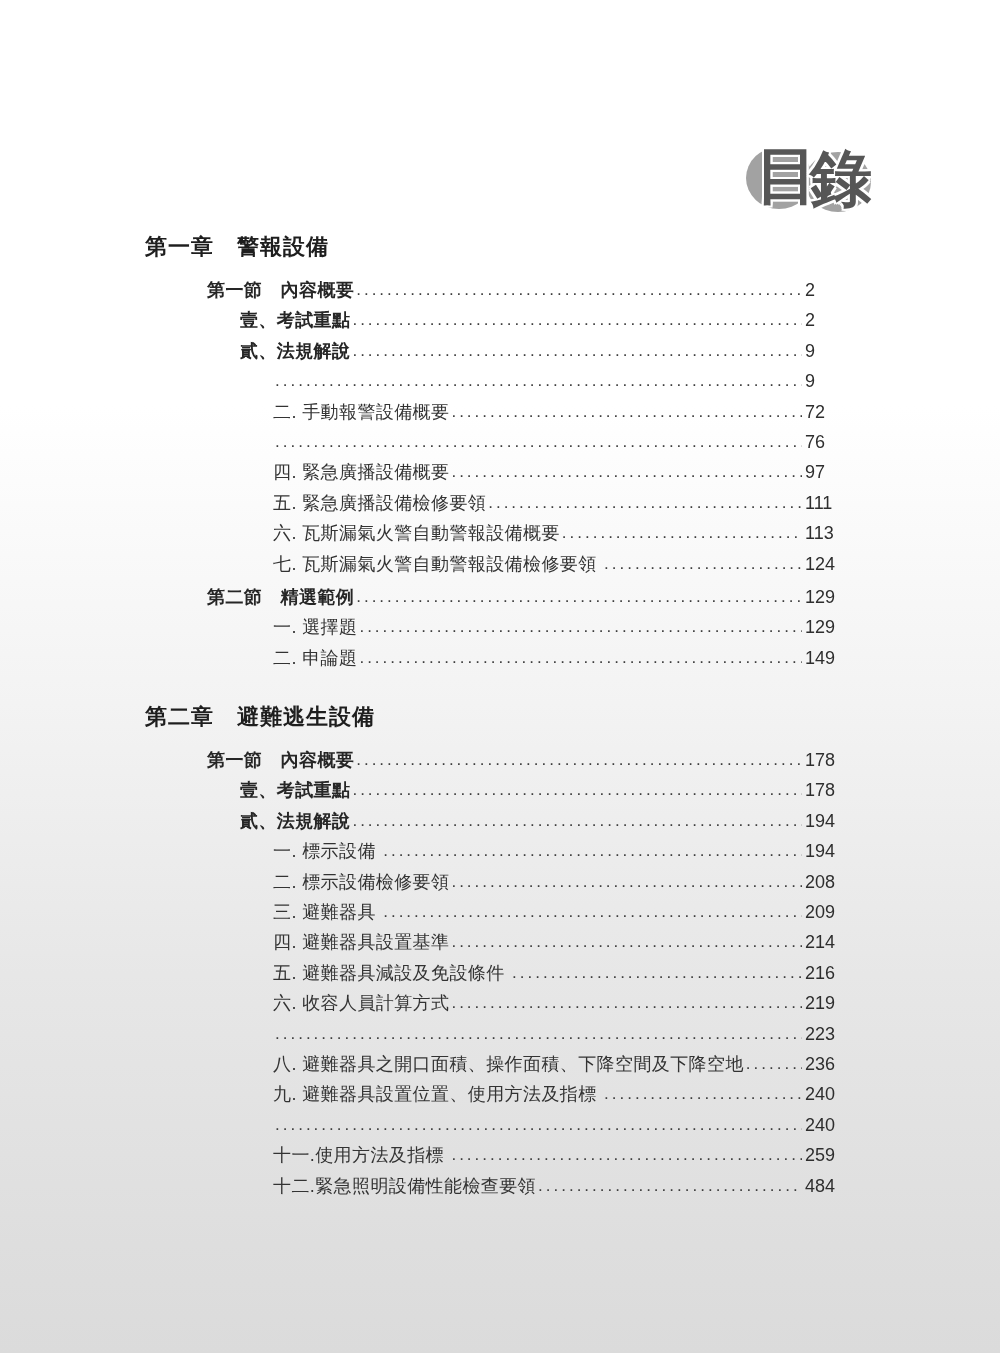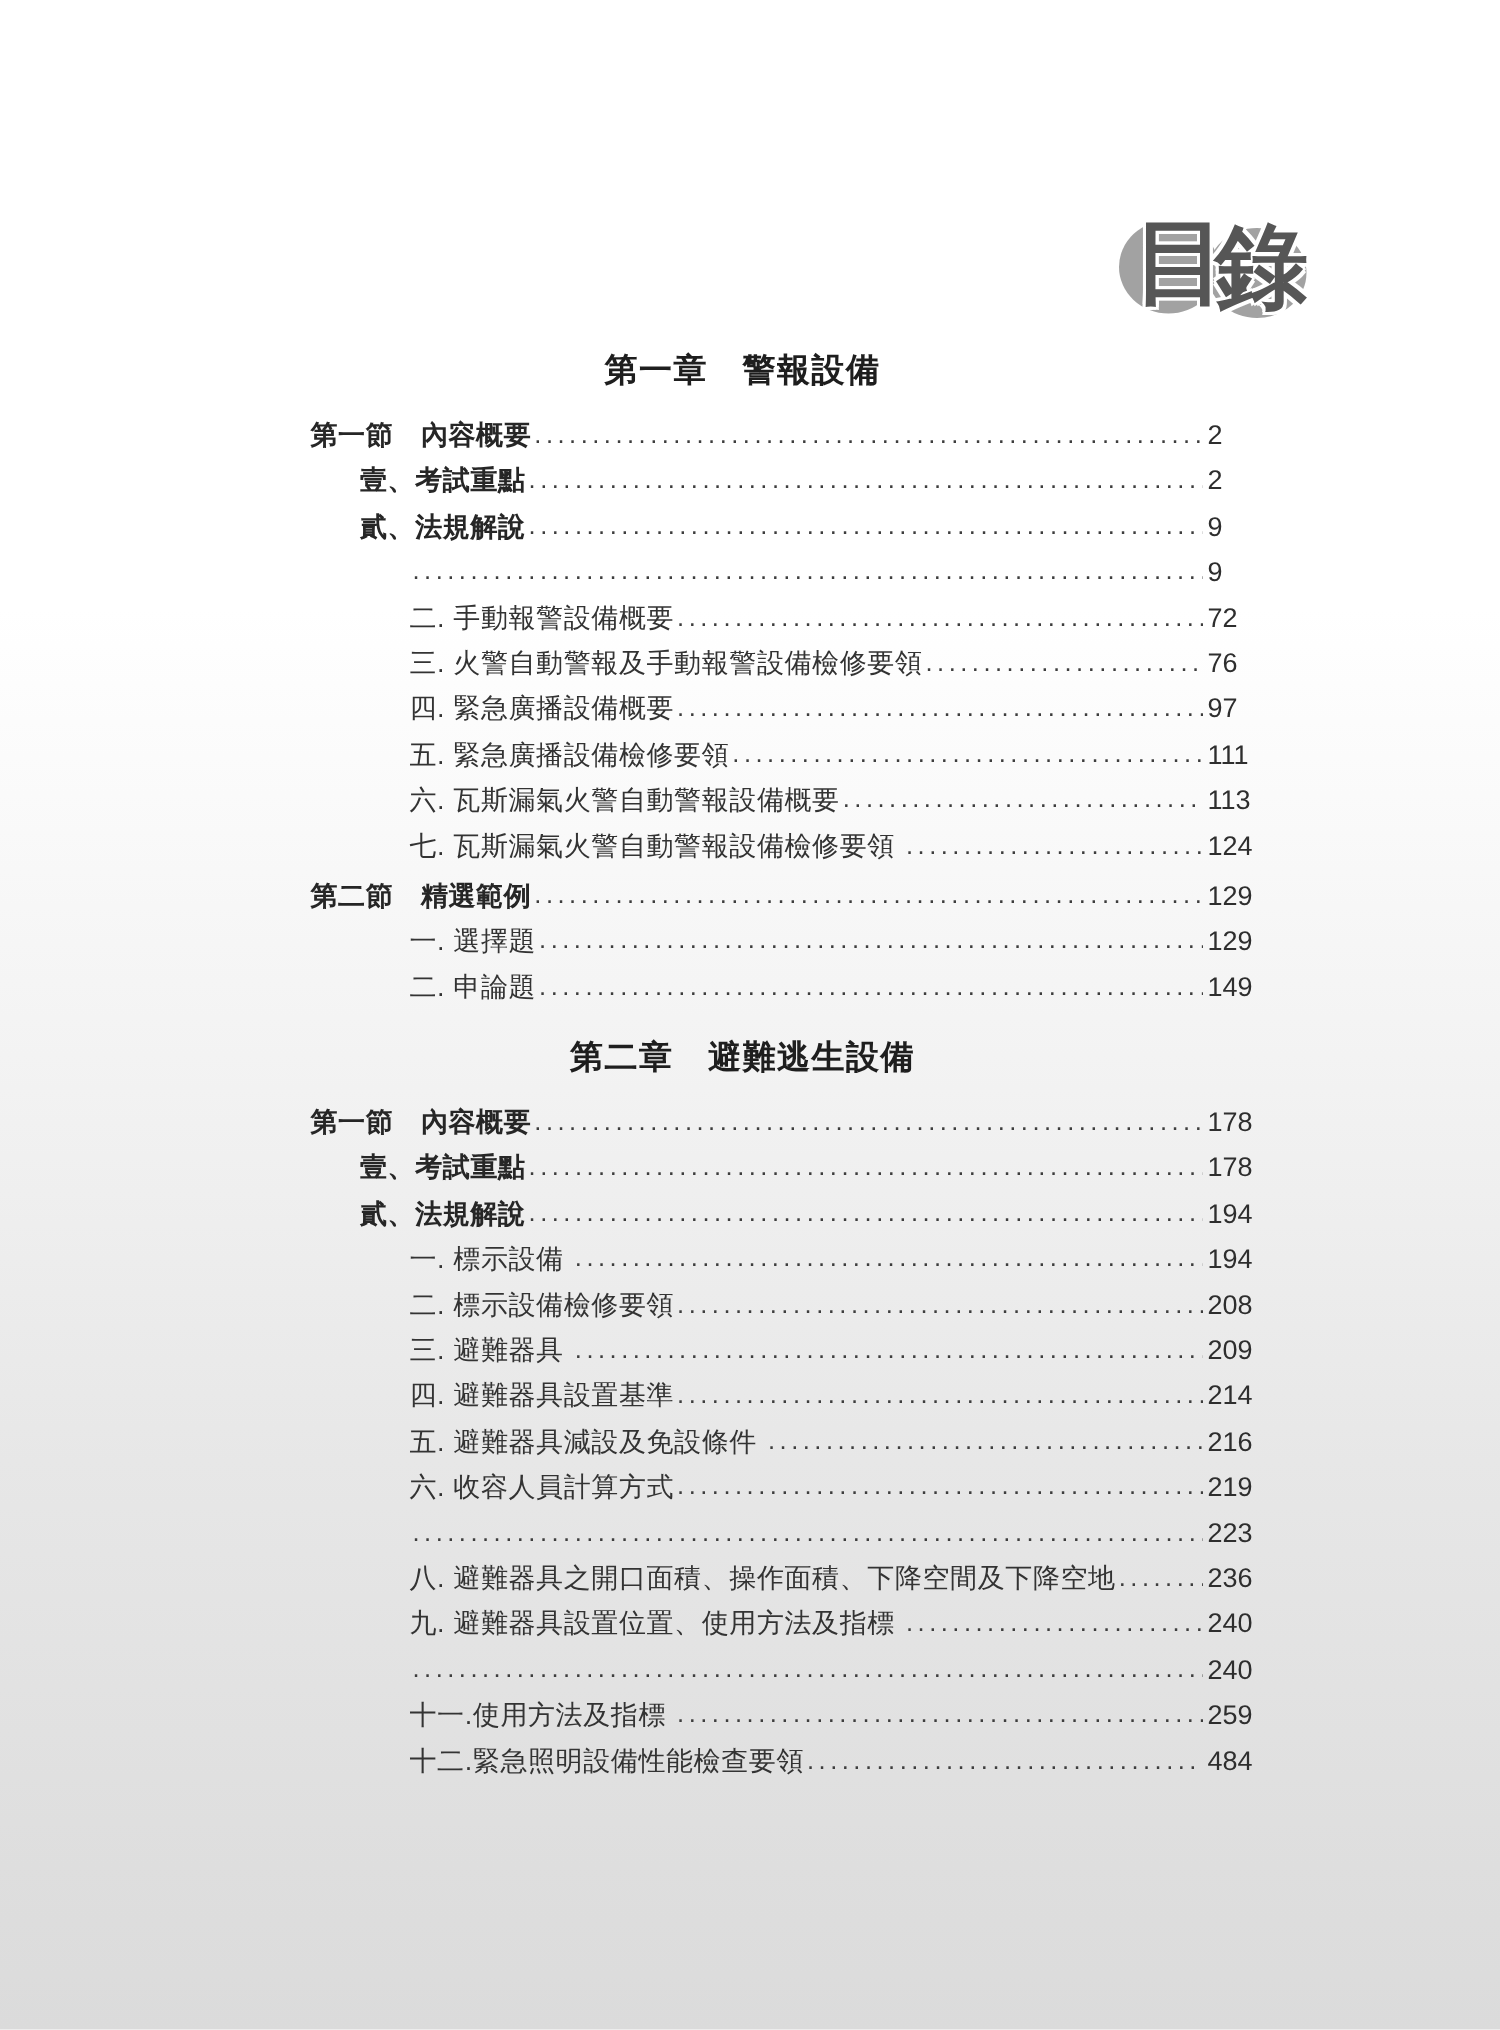--- a/index.html
+++ b/index.html
@@ -27,23 +27,22 @@
   }
   .logo-char.ch1 { left: 14px; top: 9px; }
   .logo-char.ch2 { left: 68px; top: 12px; }
 
   
   .toc { position: absolute; left: 145px; top: 233px; width: 700px; }
   .chapter-title {
     font-size: 22px; font-weight: bold; color: #1e1e1e;
     letter-spacing: 1px; height: 28px; line-height: 28px;
     margin: 0 0 14px 0;
-    text-align: center;
-  }
-  .chapter-title.later { margin-top: 18px; }
+  }
+  .chapter-title.later { margin-top: 30px; }
   .toc-row {
     display: flex; align-items: flex-start;
     height: 30.4px; line-height: 30.4px;
     font-size: 18px; color: #333333; letter-spacing: 0.4px;
   }
   .toc-row.section { padding-left: 62px;  font-weight: bold; color: #262626; margin-top: 3px; }
   .toc-row.sub1    { padding-left: 95px;  font-weight: bold; color: #262626; }
   .toc-row.sub2    { padding-left: 128px; font-weight: normal; }
   .toc-title { white-space: pre; flex: 0 0 auto; }
   .toc-dots  {
@@ -88,21 +87,20 @@
       <div class="toc-row sub2">
       <span class="toc-dots">................................................................................................................................................................</span>
       <span class="toc-page">9</span>
     </div>
       <div class="toc-row sub2">
       <span class="toc-title">二. 手動報警設備概要</span>
       <span class="toc-dots">................................................................................................................................................................</span>
       <span class="toc-page">72</span>
     </div>
       <div class="toc-row sub2">
-      <span class="toc-title">三. 火警自動警報及手動報警設備檢修要領</span>
       <span class="toc-dots">................................................................................................................................................................</span>
       <span class="toc-page">76</span>
     </div>
       <div class="toc-row sub2">
       <span class="toc-title">四. 緊急廣播設備概要</span>
       <span class="toc-dots">................................................................................................................................................................</span>
       <span class="toc-page">97</span>
     </div>
       <div class="toc-row sub2">
       <span class="toc-title">五. 緊急廣播設備檢修要領</span>

